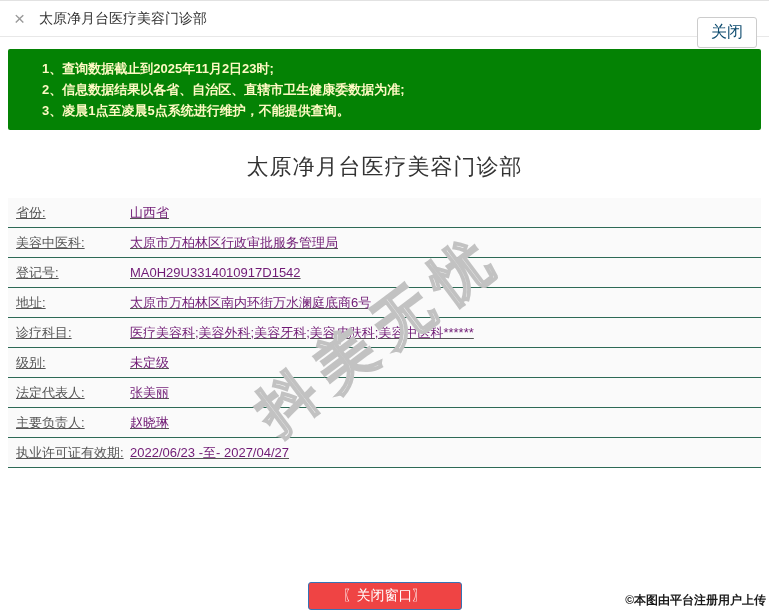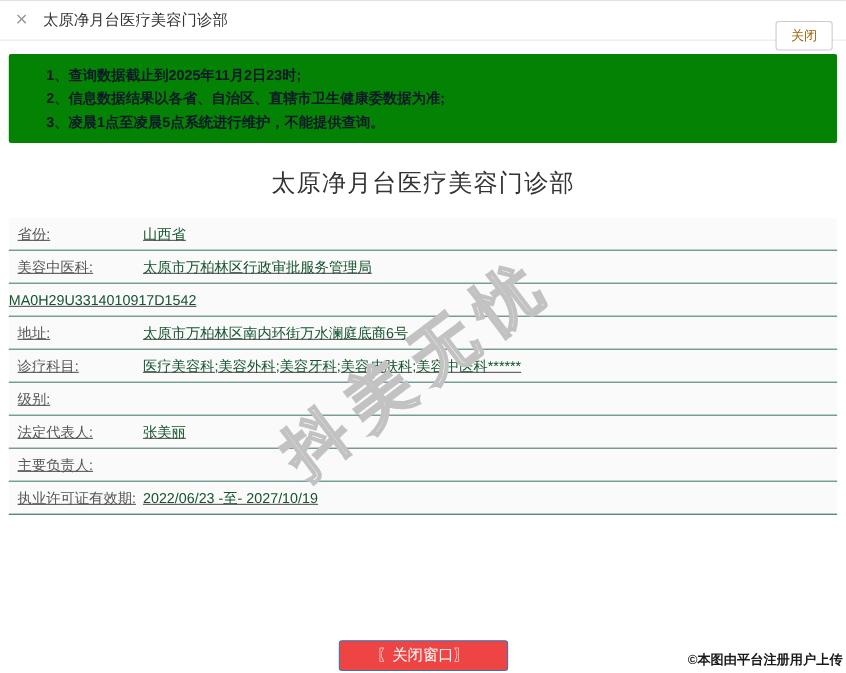--- a/index.html
+++ b/index.html
@@ -19,54 +19,54 @@
     padding: 0 12px;
     background: #fff;
   }
   .topbar .close-x {
     color: #9a9a9a; font-size: 19px; line-height: 1;
     cursor: pointer; margin-right: 14px; margin-left: 2px;
   }
   .topbar .bar-title { font-size: 14px; color: #333; }
   .topbar .spacer { flex: 1; }
   .btn-close-top {
-    font-size: 12px; color: #a16207;
+    font-size: 16px; color: #0c4a6e;
     background: #fff; border: 1px solid #ccc; border-radius: 3px;
     padding: 4px 13px; cursor: pointer;
     font-family: inherit;
     margin-top: 28px;
   }
   
   .notice {
     margin: 12px 8px 0 8px;
     background: #048204;
     border-radius: 2px;
     padding: 9px 16px 9px 34px;
-    color: #0f172a; font-size: 13px; font-weight: bold;
+    color: #fef9c3; font-size: 13px; font-weight: bold;
     line-height: 21px;
   }
   
   .main-title {
     text-align: center;
     font-size: 22px; color: #333;
     margin: 22px 0 16px 0;
     letter-spacing: 1px;
   }
   
   .detail-table { margin: 0 8px; }
   .row {
     display: flex;
     background: #fafafa;
     border-bottom: 1px solid #2d6a55;
     height: 30px;
     align-items: center;
     font-size: 13px; color: #555; text-decoration: underline;
   }
   .row .label { width: 122px; padding-left: 8px; flex: none; }
-  .row .value { flex: 1; color: #14532d; }
+  .row .value { flex: 1; color: #701a75; }
   
   .watermark {
     position: absolute;
     left: 195px; top: 295px;
     width: 370px;
     text-align: center;
     transform: rotate(-37deg);
     font-size: 58px;
     letter-spacing: 14px;
     font-weight: bold;
@@ -115,43 +115,46 @@
 <div class="detail-table">
   <div class="row">
     <span class="label">省份:</span>
     <span class="value">山西省</span>
   </div>
   <div class="row">
     <span class="label">美容中医科:</span>
     <span class="value">太原市万柏林区行政审批服务管理局</span>
   </div>
   <div class="row">
+    <span class="label">登记号:</span>
     <span class="value">MA0H29U3314010917D1542</span>
   </div>
   <div class="row">
     <span class="label">地址:</span>
     <span class="value">太原市万柏林区南内环街万水澜庭底商6号</span>
   </div>
   <div class="row">
     <span class="label">诊疗科目:</span>
     <span class="value">医疗美容科;美容外科;美容牙科;美容皮肤科;美容中医科******</span>
   </div>
   <div class="row">
     <span class="label">级别:</span>
+    <span class="value">未定级</span>
   </div>
   <div class="row">
     <span class="label">法定代表人:</span>
     <span class="value">张美丽</span>
   </div>
   <div class="row">
     <span class="label">主要负责人:</span>
+    <span class="value">赵晓琳</span>
   </div>
   <div class="row">
     <span class="label">执业许可证有效期:</span>
-    <span class="value">2022/06/23 -至- 2027/10/19</span>
+    <span class="value">2022/06/23 -至- 2027/04/27</span>
   </div>
 </div>
 
 <div class="watermark">抖美无忧</div>
 
 <div class="footer-btn-wrap">
   <button class="btn-close-window">〖关闭窗口〗</button>
 </div>
 <div class="copyright">©本图由平台注册用户上传</div>
 

